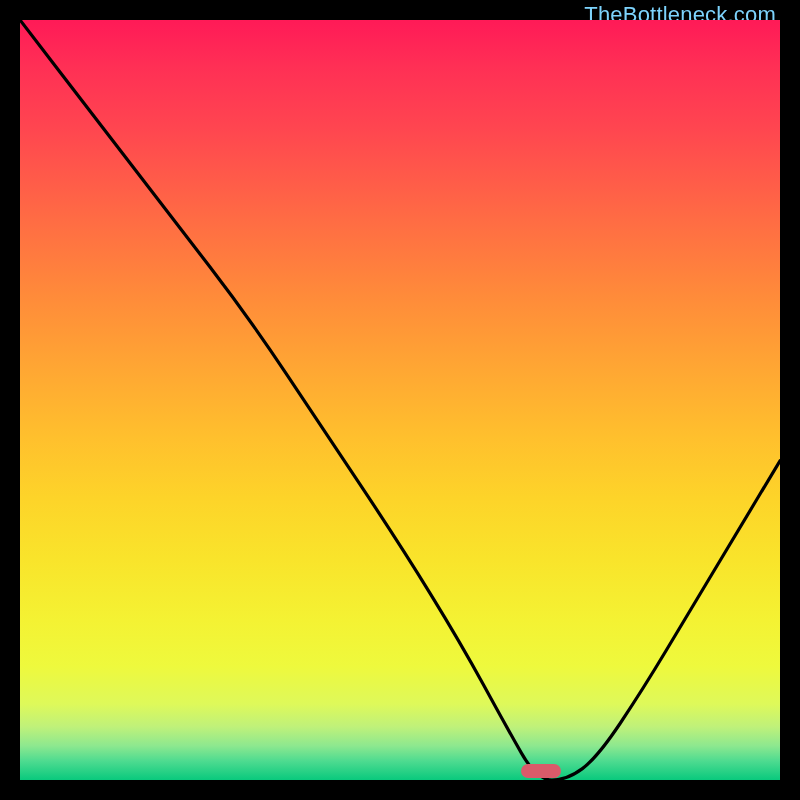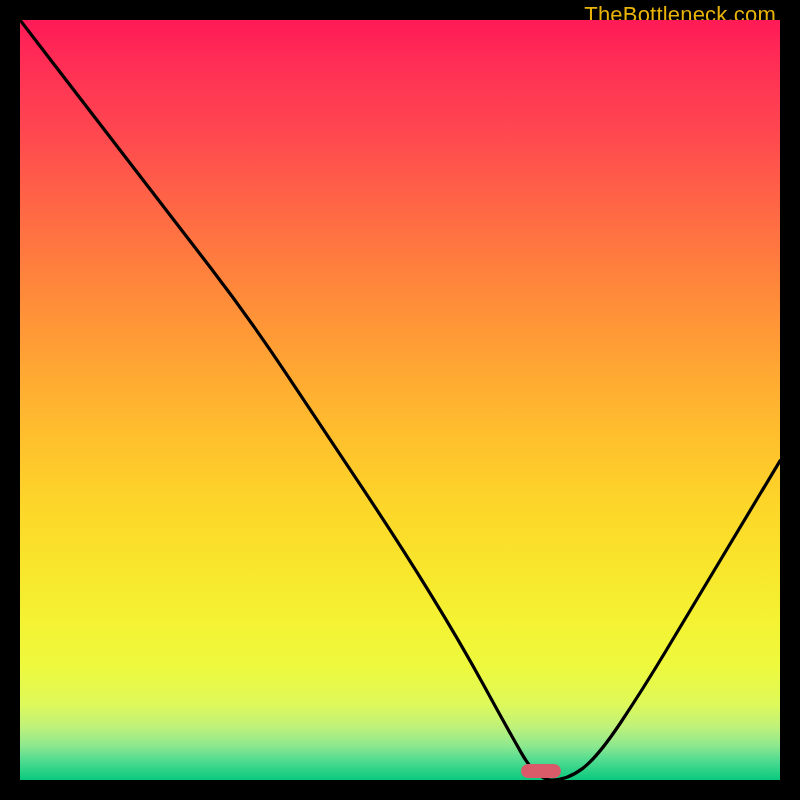--- a/index.html
+++ b/index.html
@@ -56,21 +56,21 @@
     position: absolute;
     width: 40px;
     height: 14px;
     background: #d95b6a;
     border-radius: 7px;
   }
   .watermark {
     position: absolute;
     top: 2px;
     right: 24px;
-    color: #eab308;
+    color: #7dd3fc;
     font-size: 22px;
     font-weight: 500;
     letter-spacing: 0.2px;
   }
 </style>
 </head>
 <body>
 
 <div class="watermark">TheBottleneck.com</div>
 

